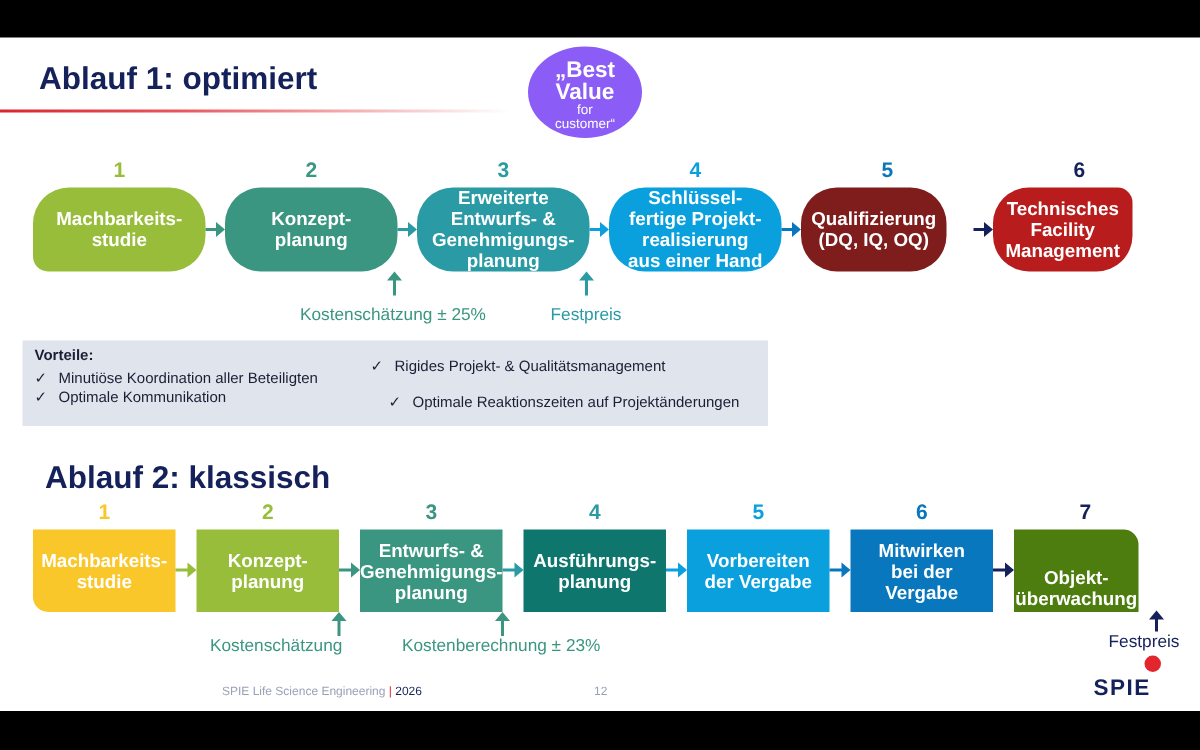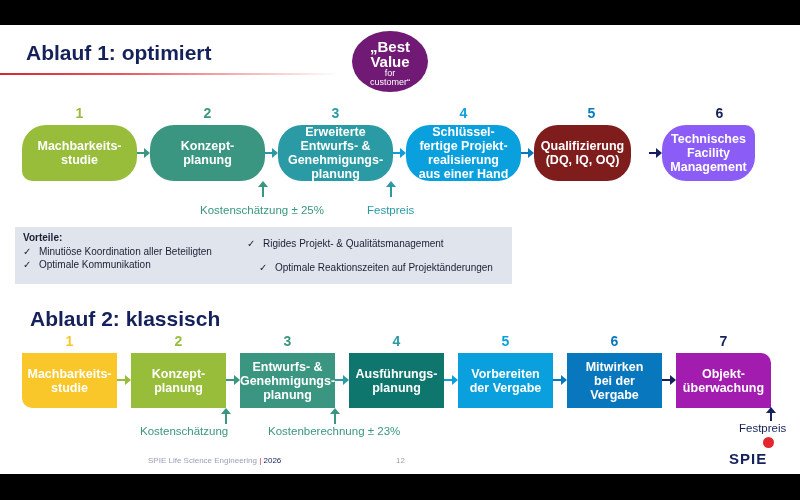--- a/index.html
+++ b/index.html
@@ -5,21 +5,21 @@
   html, body { margin:0; padding:0; }
   body { width:800px; height:500px; background:#000; position:relative; overflow:hidden;
          font-family:"Liberation Sans", sans-serif; }
   .slide { position:absolute; left:0; top:25px; width:800px; height:449px; background:#fff; }
   .title { position:absolute; font-weight:bold; color:#14215a; font-size:21px; white-space:nowrap; }
   .t1 { left:26px; top:16px; }
   .t2 { left:30px; top:282px; }
   .redline { position:absolute; left:0; top:48px; width:340px; height:2px;
              background:linear-gradient(to right,#d8262e 0%,#e8565c 35%,rgba(255,255,255,0) 100%); }
   .badge { position:absolute; left:352px; top:6px; width:76px; height:61px; border-radius:50%;
-           background:#701a75; color:#fff; text-align:center; }
+           background:#8b5cf6; color:#fff; text-align:center; }
   .badge .b1 { font-weight:bold; font-size:15px; line-height:15px; margin-top:8px; display:block; }
   .badge .b2 { font-size:9px; line-height:9px; display:block; }
   .num { position:absolute; font-weight:bold; font-size:14px; text-align:center; width:30px; }
   .box { position:absolute; color:#fff; font-weight:bold; display:flex; align-items:center;
          justify-content:center; text-align:center; box-sizing:border-box; padding:2px 4px; }
   .row1 .box { top:100px; height:56px; font-size:12.5px; line-height:14px;border-radius:24px; }
   .row2 .box { top:328px; height:55px; font-size:12.5px; line-height:14px; }
   .arrow { position:absolute; height:2px; }
   .arrow::after { content:""; position:absolute; right:-3px; top:-4px; border-left:6px solid currentColor;
                   border-top:5px solid transparent; border-bottom:5px solid transparent; }
@@ -77,21 +77,21 @@
 aus einer Hand</span>
       </div>
       <div class="arrow" style="color: rgb(8, 119, 189); background: rgb(8, 119, 189); left: 521px; width: 10px; top: 127px;"></div>
       <div class="num" style="left: 576.5px; top: 80px; color: rgb(8, 119, 189);">5</div>
       <div class="box" style="left: 534px; width: 97px; background: #7f1d1d;">
         <span style="white-space: pre-line;">Qualifizierung
 (DQ, IQ, OQ)</span>
       </div>
       <div class="arrow" style="color: rgb(20, 33, 90); background: rgb(20, 33, 90); left: 649px; width: 10px; top: 127px;"></div>
       <div class="num" style="left: 704.5px; top: 80px; color: rgb(20, 33, 90);">6</div>
-      <div class="box" style="left: 662px; width: 93px; background: #8b5cf6; border-top-right-radius: 10px;">
+      <div class="box" style="left: 662px; width: 93px; background: #b91c1c; border-top-right-radius: 10px;">
         <span style="white-space: pre-line;">Technisches
 Facility
 Management</span>
       </div>
       <div class="uparrow" style="left: 262px; top: 160px; height: 12px; color: rgb(58, 150, 128); background: rgb(58, 150, 128);"></div>
       <div class="note" style="left: 200px; top: 179px; color: rgb(58, 150, 128);">Kostenschätzung ± 25%</div>
       <div class="uparrow" style="left: 390px; top: 160px; height: 12px; color: rgb(42, 154, 164); background: rgb(42, 154, 164);"></div>
       <div class="note" style="left: 367px; top: 179px; color: rgb(42, 154, 164);">Festpreis</div>
     </div>
 
@@ -137,21 +137,21 @@
       </div>
       <div class="arrow" style="color: rgb(8, 119, 189); background: rgb(8, 119, 189); left: 553px; width: 11px; top: 354px;"></div>
       <div class="num" style="left: 599.5px; top: 308px; color: rgb(8, 119, 189);">6</div>
       <div class="box" style="left: 567px; width: 95px; background: rgb(8, 119, 189);">
         <span style="white-space: pre-line;">Mitwirken
 bei der
 Vergabe</span>
       </div>
       <div class="arrow" style="color: rgb(20, 33, 90); background: rgb(20, 33, 90); left: 662px; width: 11px; top: 354px;"></div>
       <div class="num" style="left: 708.5px; top: 308px; color: rgb(20, 33, 90);">7</div>
-      <div class="box" style="left: 676px; width: 95px; background: #a21caf; border-top-right-radius: 10px;">
+      <div class="box" style="left: 676px; width: 83px; background: #4d7c0f; border-top-right-radius: 10px; align-items: flex-end;">
         <span style="white-space: pre-line;">Objekt-
 überwachung</span>
       </div>
       <div class="uparrow" style="left: 225px; top: 387px; height: 12px; color: rgb(58, 150, 128); background: rgb(58, 150, 128);"></div>
       <div class="note" style="left: 140px; top: 400px; color: rgb(58, 150, 128);">Kostenschätzung</div>
       <div class="uparrow" style="left: 334px; top: 387px; height: 12px; color: rgb(58, 150, 128); background: rgb(58, 150, 128);"></div>
       <div class="note" style="left: 268px; top: 400px; color: rgb(58, 150, 128);">Kostenberechnung ± 23%</div>
       <div class="uparrow" style="left: 770px; top: 386px; height: 10px; color: rgb(20, 33, 90); background: rgb(20, 33, 90);"></div>
       <div class="note" style="left: 739px; top: 397px; color: rgb(20, 33, 90);">Festpreis</div>
     </div>

